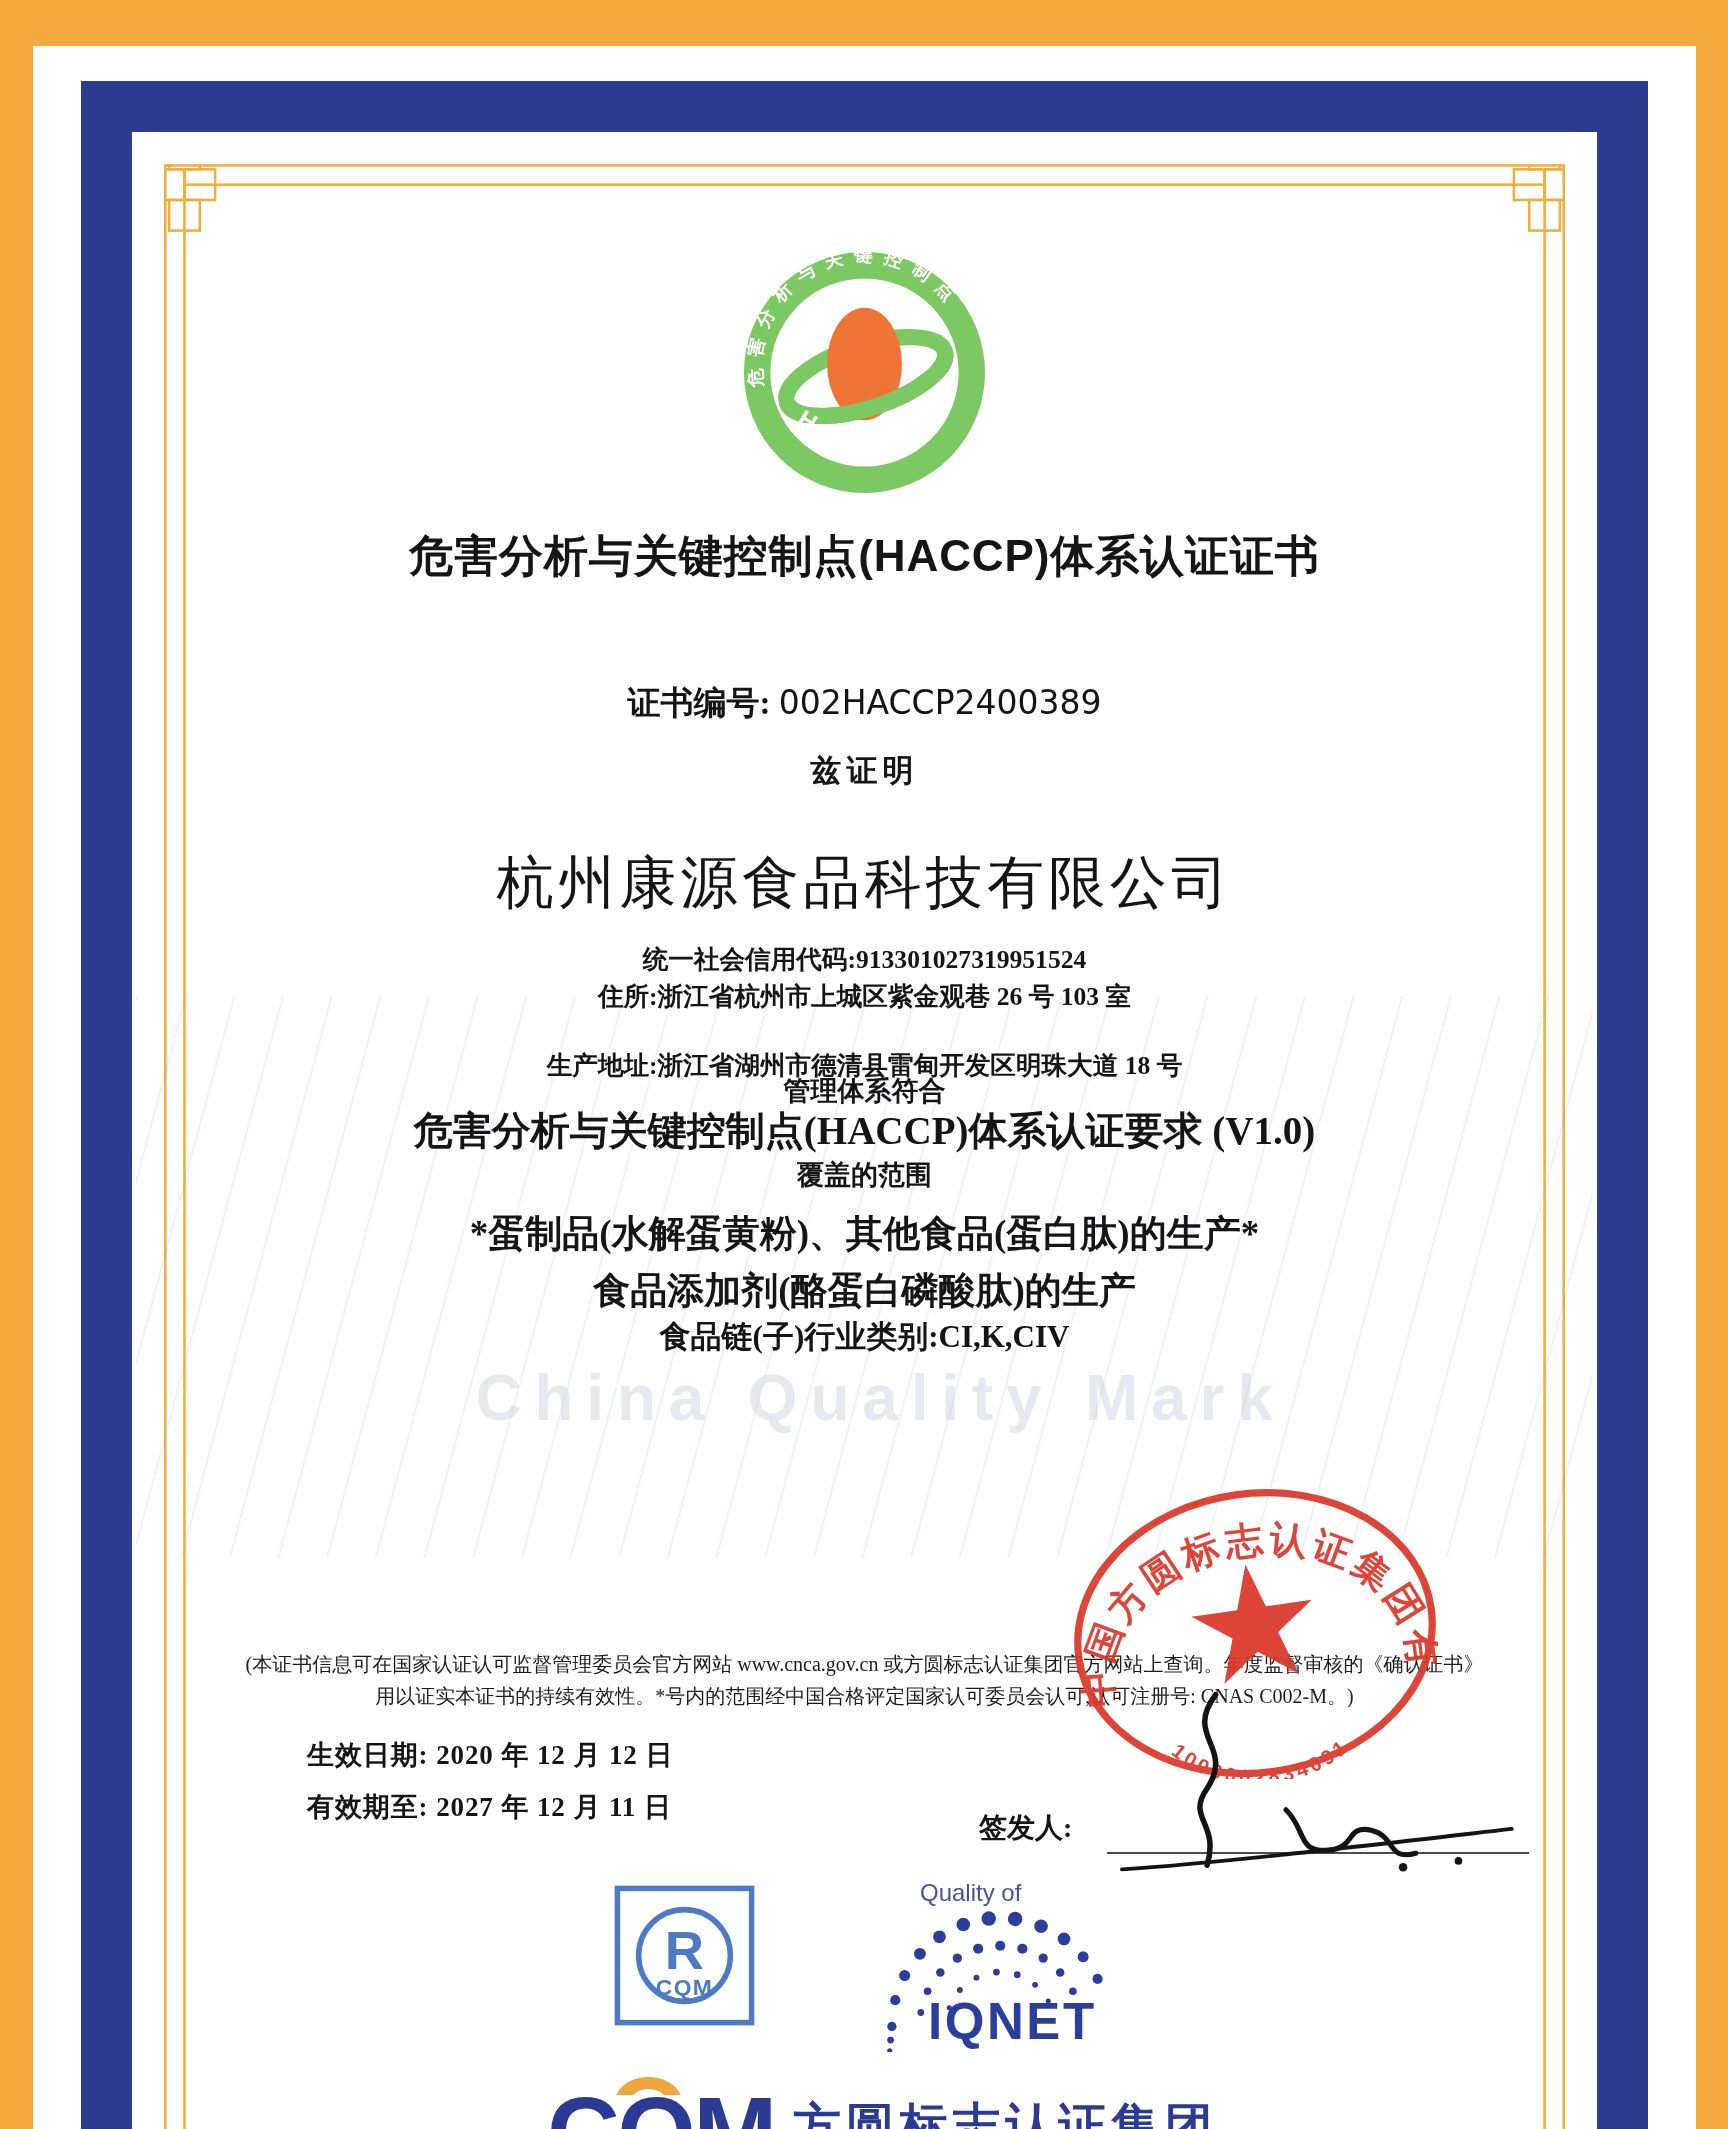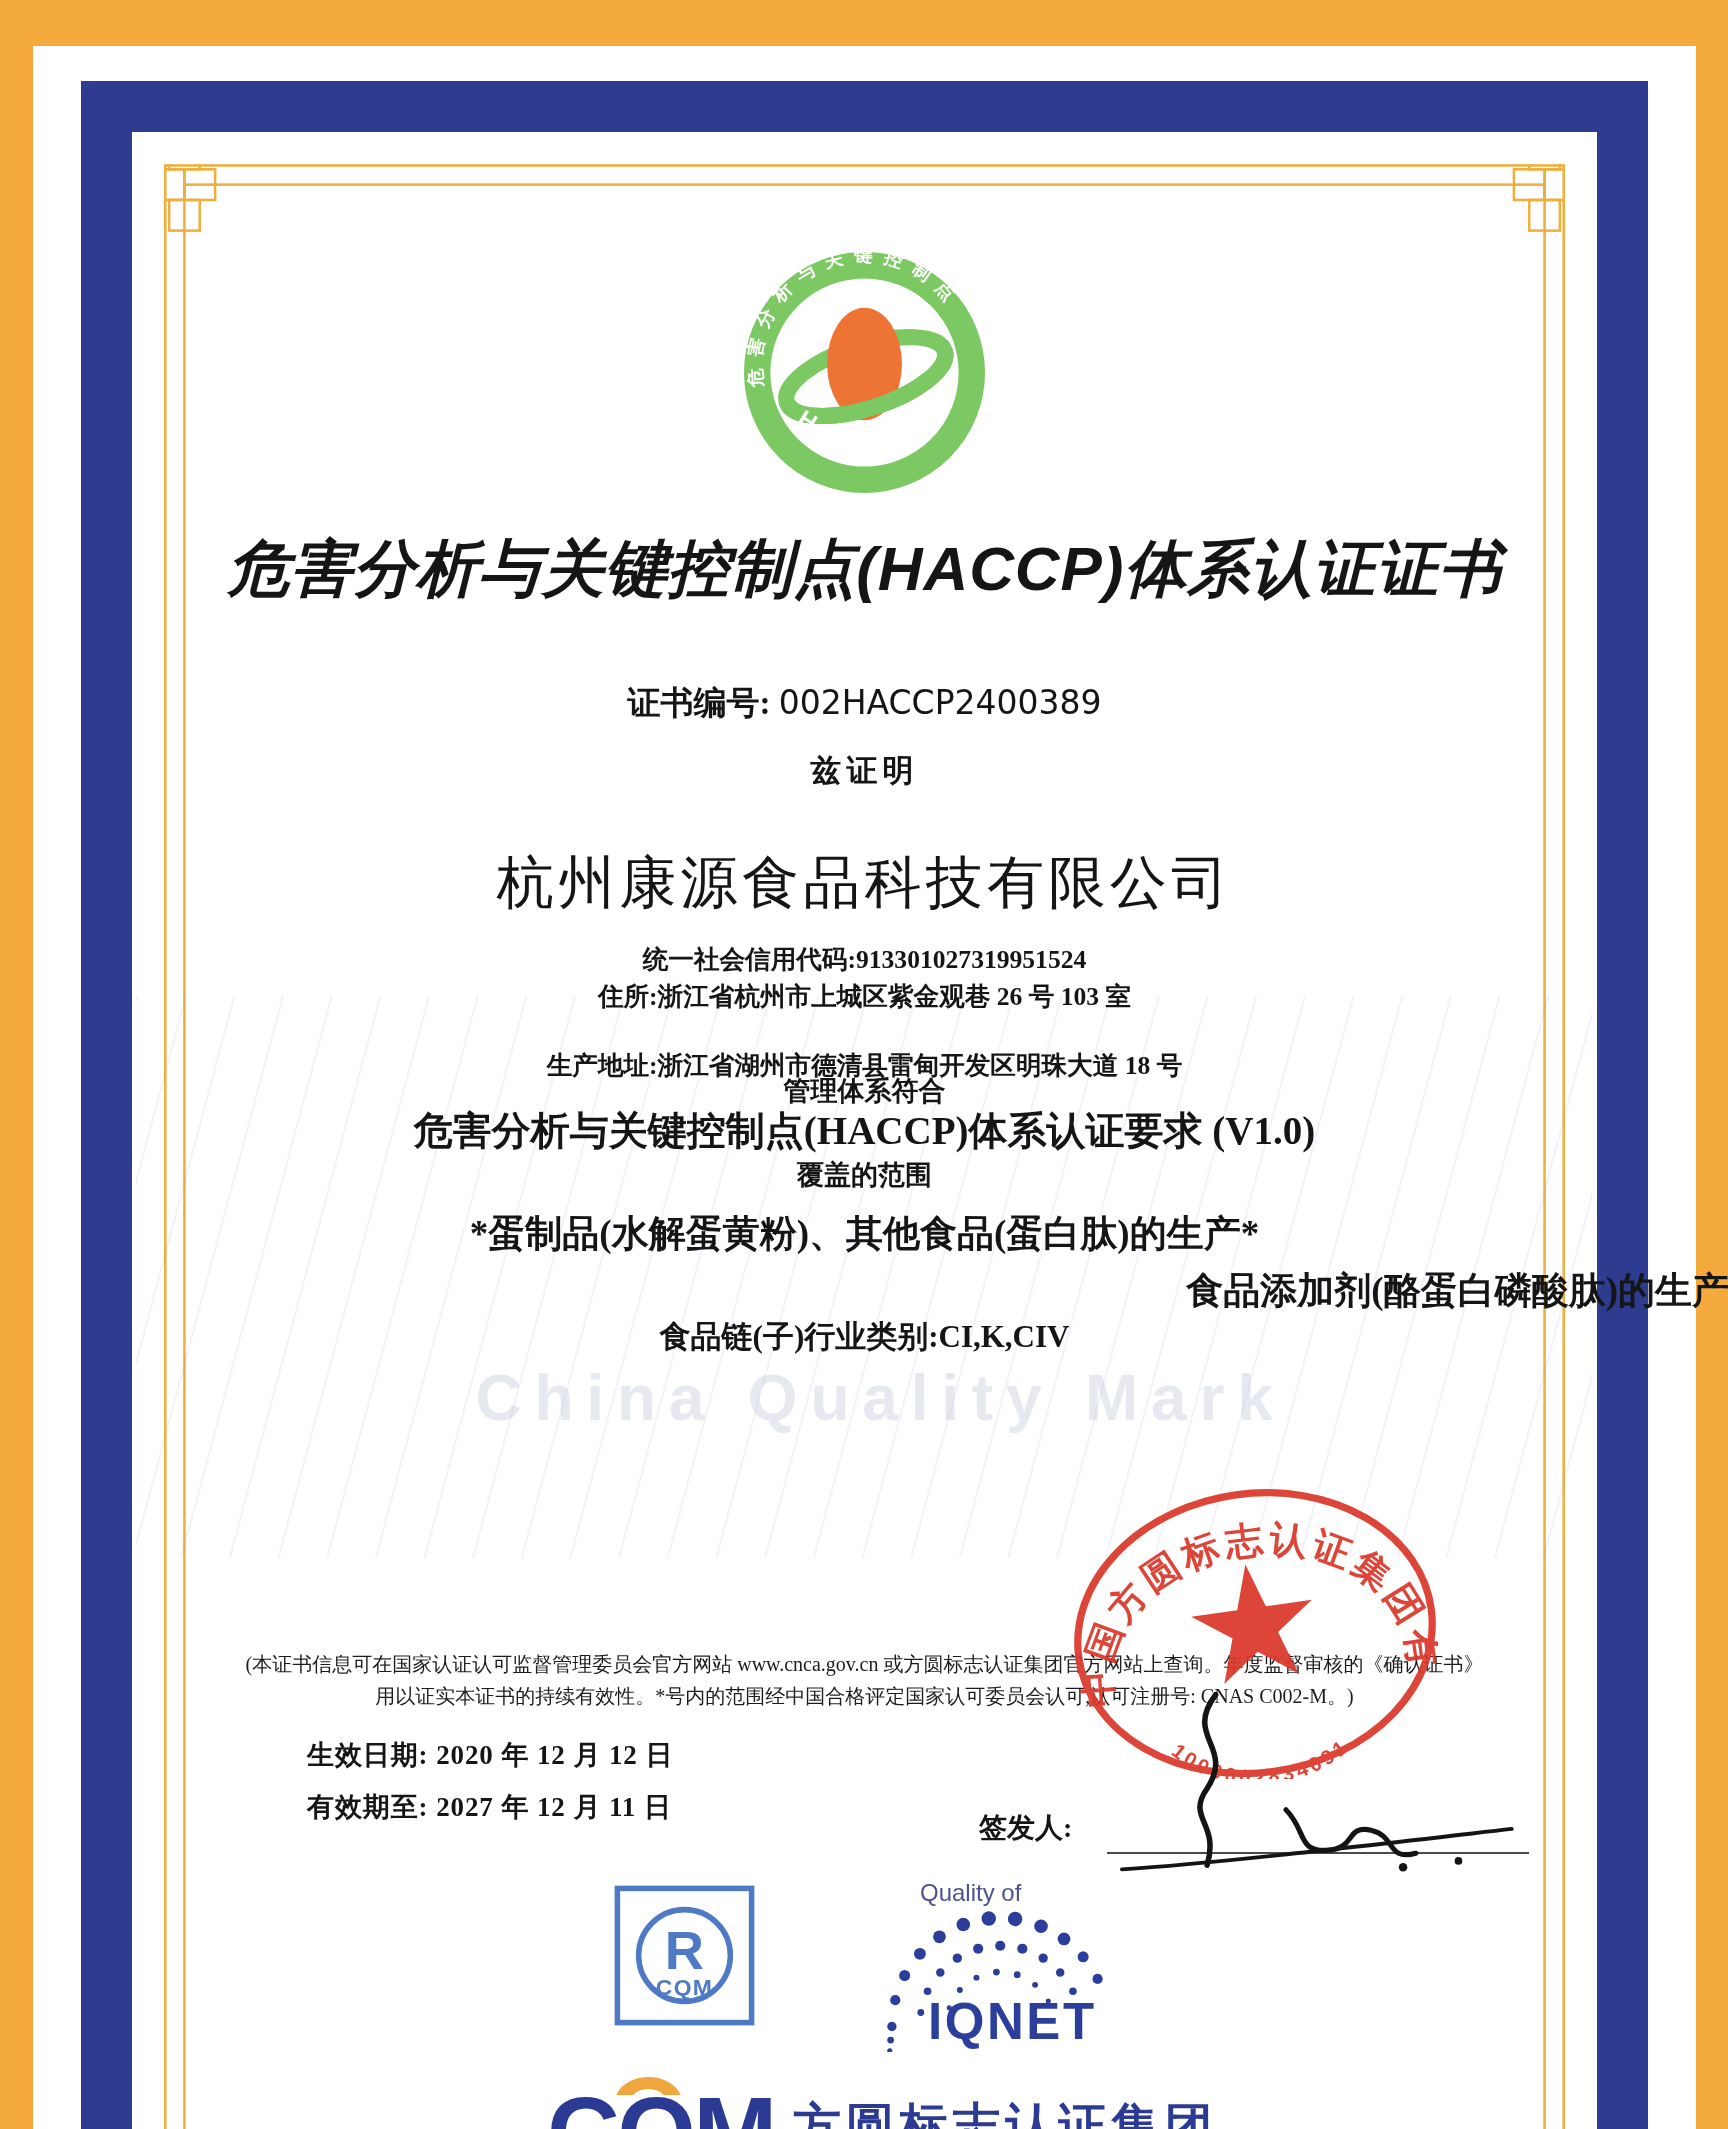--- a/index.html
+++ b/index.html
@@ -4,31 +4,31 @@
 <style>
   html,body{margin:0;padding:0;background:#ffffff;}
   .page{position:relative;width:1729px;height:2439px;background:#F4A93C;overflow:hidden;
         font-family:"Liberation Serif","DejaVu Serif",serif;color:#151515;}
   .abs{position:absolute;}
   .white-card{left:33px;top:46px;right:33px;bottom:69px;background:#ffffff;}
   .blue-frame{left:81px;top:81px;width:1567px;height:2246px;border:51px solid #2E3C90;box-sizing:border-box;}
   .ctr{left:0;width:100%;text-align:center;}
   .hatch{left:136px;top:996px;width:1456px;height:562px;z-index:1;
          background:repeating-linear-gradient(105deg,rgba(130,140,210,0.10) 0 2.1px,transparent 2.1px 47px);}
-  .title{top:527px;font-family:"Liberation Sans","DejaVu Sans",sans-serif;font-weight:900;font-size:62px;letter-spacing:0.9px;z-index:2;font-style:italic;}
+  .title{top:527px;font-family:"Liberation Sans","DejaVu Sans",sans-serif;font-weight:900;font-size:44px;letter-spacing:0.9px;z-index:2;}
   .certline{top:681px;font-size:33px;font-weight:600;z-index:2;}
   .certline .num{font-family:"DejaVu Sans","Liberation Sans",sans-serif;font-weight:500;}
   .certify{top:750px;font-size:31px;font-weight:600;letter-spacing:5.1px;z-index:2;}
   .company{top:845px;font-size:57px;font-weight:500;letter-spacing:4.3px;z-index:2;}
   .infoline{font-size:25.6px;font-weight:600;z-index:2;}
   .conform{top:1073px;font-size:27px;font-weight:700;z-index:2;}
   .standard{top:1104px;font-size:39px;font-weight:700;z-index:2;}
   .scopehead{top:1157px;font-size:27px;font-weight:700;z-index:2;}
   .scope1{top:1209px;font-size:37px;font-weight:700;z-index:2;}
-  .scope2{top:1266px;font-size:37px;font-weight:700;z-index:2;text-align:right;}
+  .scope2{top:1266px;font-size:37px;font-weight:700;z-index:2;}
   .industry{top:1316px;font-size:31px;font-weight:600;z-index:2;}
   .ghost-center{top:1361px;font-family:"Liberation Sans",sans-serif;font-weight:600;font-size:64px;
                 letter-spacing:12.8px;color:rgba(190,196,212,0.38);z-index:1;padding-left:16px;}
   .fineprint{font-size:20px;font-weight:500;z-index:2;color:#1c1c1c;}
   .dateline{left:307px;font-size:27px;font-weight:600;letter-spacing:0.9px;z-index:2;}
   .issuer{left:979px;top:1809px;font-size:28px;font-weight:600;z-index:2;}
   .sigline{left:1107px;top:1852px;width:422px;height:1.7px;background:#4a4a4a;z-index:2;}
   .memberof{left:920px;top:1879px;font-family:"Liberation Sans",sans-serif;font-size:24px;color:#4A5490;z-index:2;}
   .cqm-word{left:547px;top:2082px;font-family:"Liberation Sans","DejaVu Sans",sans-serif;
             font-weight:900;font-size:101px;letter-spacing:-2.6px;color:#2B3A92;line-height:1;z-index:2;}

